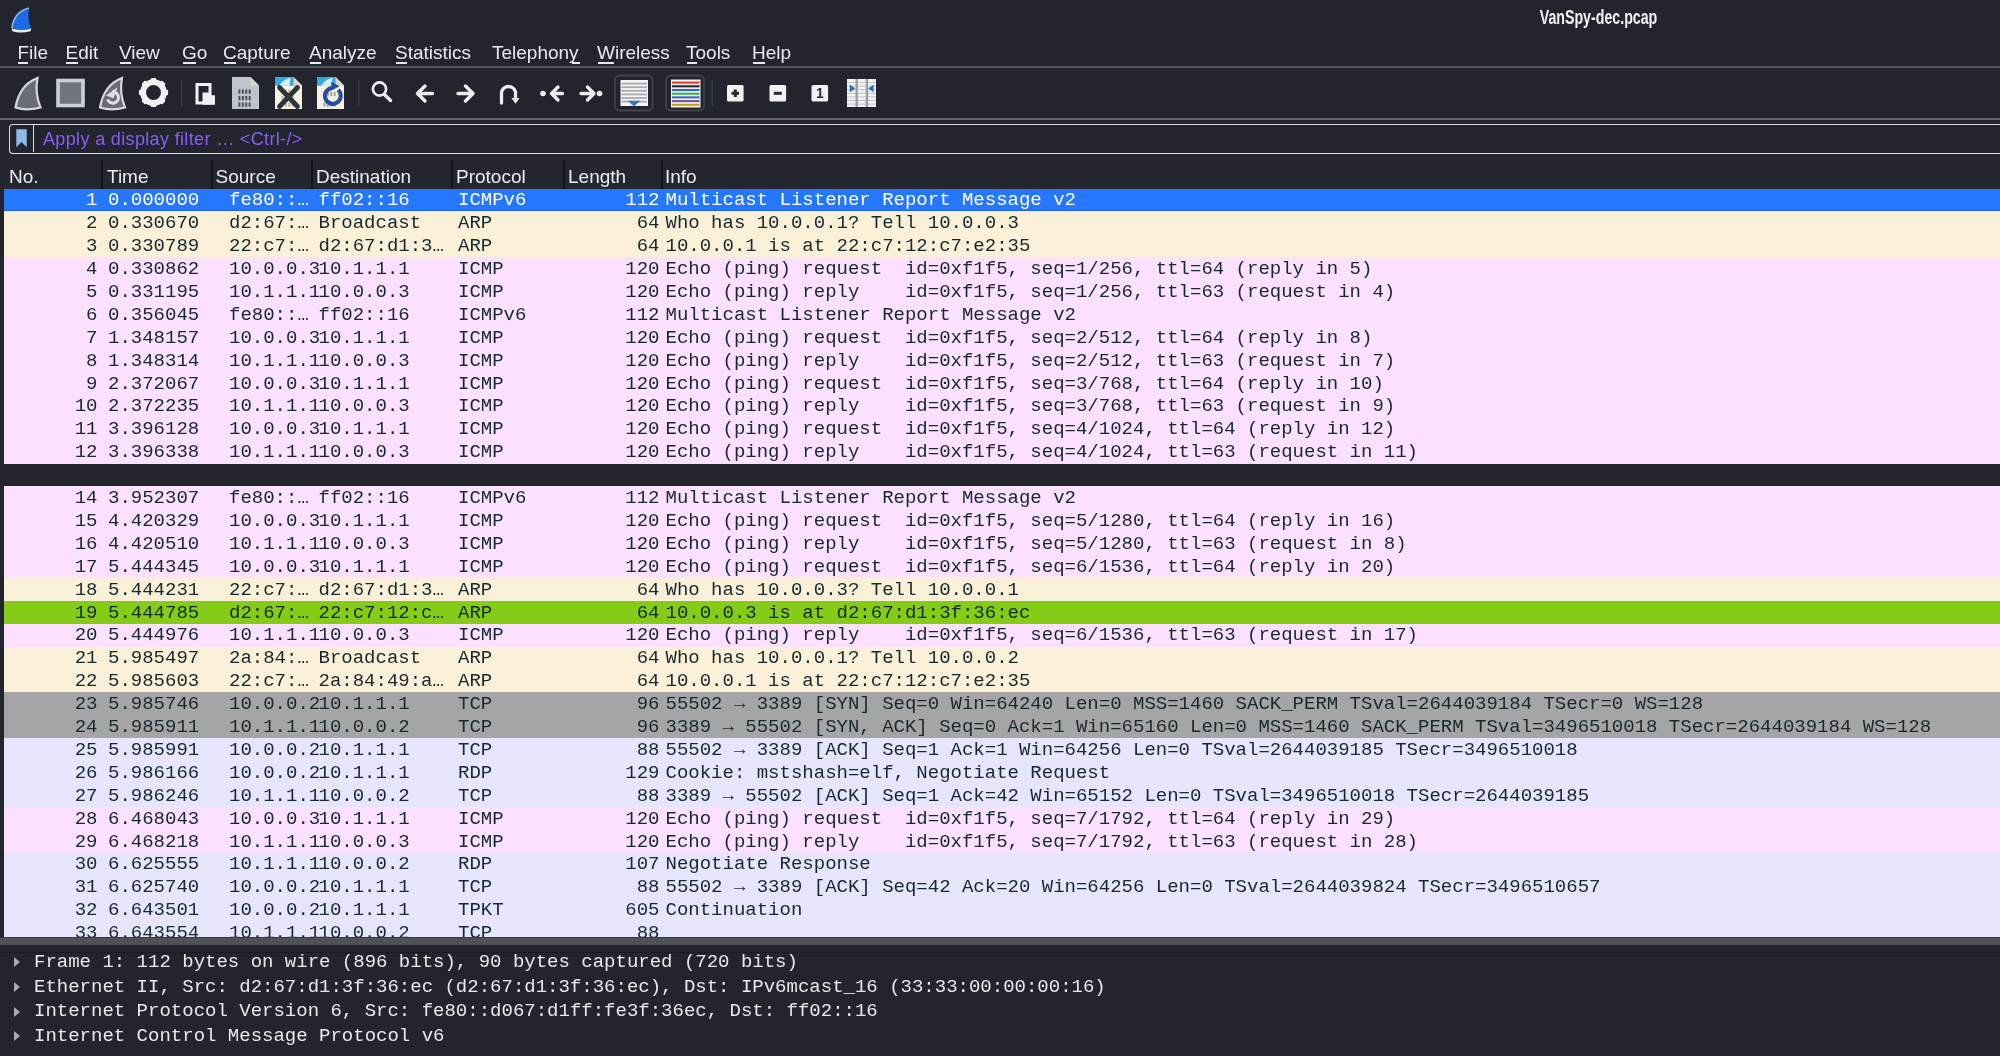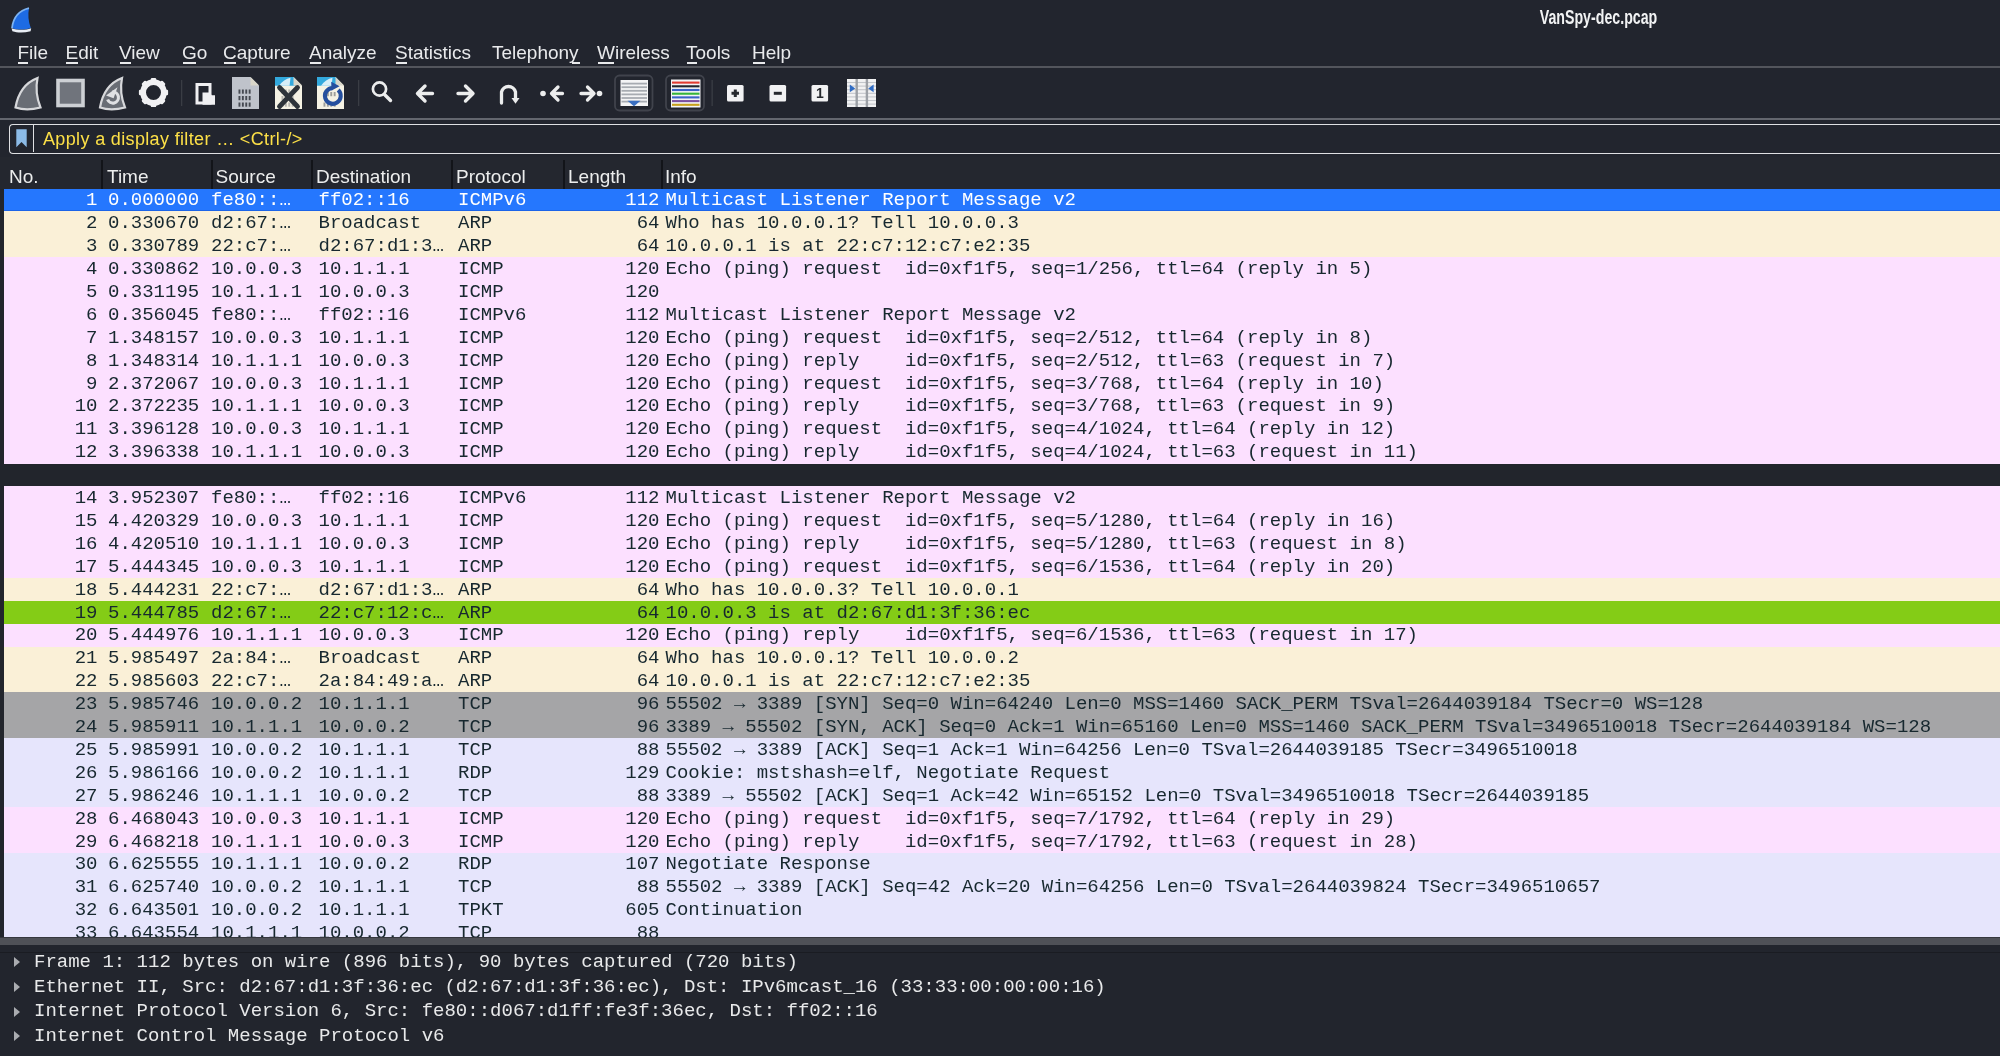--- a/index.html
+++ b/index.html
@@ -5,33 +5,33 @@
 html,body{width:2000px;height:1056px;overflow:hidden;background:#22252e}
 #app{position:absolute;left:0;top:0;width:2000px;height:1056px;background:#22252e;
   font-family:"Liberation Sans",sans-serif;}
 .abs{position:absolute}
 
 .mi{position:absolute;top:41.5px;height:22px;line-height:22px;font-size:19px;color:#e9eaec;white-space:pre}
 .ul{position:absolute;top:62.4px;height:1.9px;background:#e9eaec}
 
 #fbar{position:absolute;left:9px;top:123.5px;width:1991px;height:30px;border:1.3px solid #dfe0e3;border-right:none;border-radius:4px 0 0 4px}
 #fbar .vsep{position:absolute;left:23px;top:0;width:1.3px;height:27.4px;background:#dfe0e3}
-#fhint{position:absolute;left:43px;top:124.5px;height:28px;line-height:28px;font-size:18px;letter-spacing:.35px;color:#fde047;white-space:pre}
+#fhint{position:absolute;left:43px;top:124.5px;height:28px;line-height:28px;font-size:18px;letter-spacing:.35px;color:#8b5cf6;white-space:pre}
 
 #hdr{position:absolute;left:0;top:157px;width:2000px;height:31.5px;background:#24272f}
 #hdr span{position:absolute;top:3.5px;height:31.5px;line-height:31.5px;font-size:19px;color:#eceded;white-space:pre}
 #hdr i{position:absolute;top:3px;height:28.5px;width:2px;background:#121419}
 
 #list{position:absolute;left:0;top:188.5px;width:2000px;height:748px;overflow:hidden;background:#22252c}
 .r{position:absolute;left:4px;width:1996px;height:22.9px;font-family:"Liberation Mono",monospace;
    font-size:19px;line-height:22.9px;color:#17282f;white-space:pre}
 .r span{position:absolute;top:0.9px;height:22.9px}
 .c0{left:0;width:93.5px;text-align:right}
 .c1{left:104px}
-.c2{left:207px}
+.c2{left:225px}
 .c3{left:314.5px}
 .c4{left:454px}
 .c5{left:500px;width:155.5px;text-align:right}
 .c6{left:661.5px}
 
 #groove{position:absolute;left:0;top:936.5px;width:2000px;height:8px;background:#4f5157;border-top:1px solid #35373d}
 #det{position:absolute;left:0;top:944.5px;width:2000px;height:111.5px;background:#22252d}
 #dtx{position:absolute;left:34px;top:950.2px;font-family:"Liberation Mono",monospace;font-size:19px;
      line-height:24.6px;color:#e8e9ea;white-space:pre}
 .tri{position:absolute;left:14px;width:0;height:0;border-left:6.5px solid #aaacb0;
@@ -211,21 +211,21 @@
       <i style="left:311px"></i>
       <i style="left:451px"></i>
       <i style="left:563px"></i>
       <i style="left:661px"></i>
     </div>
 <div id="list">
       <div class="r" style="top:0.00px;background:#2577fe;color:#ffffff;border-bottom:1.5px solid #1b64e8;"><span class="c0">1</span><span class="c1">0.000000</span><span class="c2">fe80::…</span><span class="c3">ff02::16</span><span class="c4">ICMPv6</span><span class="c5">112</span><span class="c6">Multicast Listener Report Message v2</span></div>
       <div class="r" style="top:22.90px;background:#faf0d7;height:23.9px;"><span class="c0">2</span><span class="c1">0.330670</span><span class="c2">d2:67:…</span><span class="c3">Broadcast</span><span class="c4">ARP</span><span class="c5">64</span><span class="c6">Who has 10.0.0.1? Tell 10.0.0.3</span></div>
       <div class="r" style="top:45.80px;background:#faf0d7;height:23.9px;"><span class="c0">3</span><span class="c1">0.330789</span><span class="c2">22:c7:…</span><span class="c3">d2:67:d1:3…</span><span class="c4">ARP</span><span class="c5">64</span><span class="c6">10.0.0.1 is at 22:c7:12:c7:e2:35</span></div>
       <div class="r" style="top:68.70px;background:#fce0ff;height:23.9px;"><span class="c0">4</span><span class="c1">0.330862</span><span class="c2">10.0.0.3</span><span class="c3">10.1.1.1</span><span class="c4">ICMP</span><span class="c5">120</span><span class="c6">Echo (ping) request  id=0xf1f5, seq=1/256, ttl=64 (reply in 5)</span></div>
-      <div class="r" style="top:91.60px;background:#fce0ff;height:23.9px;"><span class="c0">5</span><span class="c1">0.331195</span><span class="c2">10.1.1.1</span><span class="c3">10.0.0.3</span><span class="c4">ICMP</span><span class="c5">120</span></div>
+      <div class="r" style="top:91.60px;background:#fce0ff;height:23.9px;"><span class="c0">5</span><span class="c1">0.331195</span><span class="c2">10.1.1.1</span><span class="c3">10.0.0.3</span><span class="c4">ICMP</span><span class="c5">120</span><span class="c6">Echo (ping) reply    id=0xf1f5, seq=1/256, ttl=63 (request in 4)</span></div>
       <div class="r" style="top:114.50px;background:#fce0ff;height:23.9px;"><span class="c0">6</span><span class="c1">0.356045</span><span class="c2">fe80::…</span><span class="c3">ff02::16</span><span class="c4">ICMPv6</span><span class="c5">112</span><span class="c6">Multicast Listener Report Message v2</span></div>
       <div class="r" style="top:137.40px;background:#fce0ff;height:23.9px;"><span class="c0">7</span><span class="c1">1.348157</span><span class="c2">10.0.0.3</span><span class="c3">10.1.1.1</span><span class="c4">ICMP</span><span class="c5">120</span><span class="c6">Echo (ping) request  id=0xf1f5, seq=2/512, ttl=64 (reply in 8)</span></div>
       <div class="r" style="top:160.30px;background:#fce0ff;height:23.9px;"><span class="c0">8</span><span class="c1">1.348314</span><span class="c2">10.1.1.1</span><span class="c3">10.0.0.3</span><span class="c4">ICMP</span><span class="c5">120</span><span class="c6">Echo (ping) reply    id=0xf1f5, seq=2/512, ttl=63 (request in 7)</span></div>
       <div class="r" style="top:183.20px;background:#fce0ff;height:23.9px;"><span class="c0">9</span><span class="c1">2.372067</span><span class="c2">10.0.0.3</span><span class="c3">10.1.1.1</span><span class="c4">ICMP</span><span class="c5">120</span><span class="c6">Echo (ping) request  id=0xf1f5, seq=3/768, ttl=64 (reply in 10)</span></div>
       <div class="r" style="top:206.10px;background:#fce0ff;height:23.9px;"><span class="c0">10</span><span class="c1">2.372235</span><span class="c2">10.1.1.1</span><span class="c3">10.0.0.3</span><span class="c4">ICMP</span><span class="c5">120</span><span class="c6">Echo (ping) reply    id=0xf1f5, seq=3/768, ttl=63 (request in 9)</span></div>
       <div class="r" style="top:229.00px;background:#fce0ff;height:23.9px;"><span class="c0">11</span><span class="c1">3.396128</span><span class="c2">10.0.0.3</span><span class="c3">10.1.1.1</span><span class="c4">ICMP</span><span class="c5">120</span><span class="c6">Echo (ping) request  id=0xf1f5, seq=4/1024, ttl=64 (reply in 12)</span></div>
       <div class="r" style="top:251.90px;background:#fce0ff;height:23.9px;"><span class="c0">12</span><span class="c1">3.396338</span><span class="c2">10.1.1.1</span><span class="c3">10.0.0.3</span><span class="c4">ICMP</span><span class="c5">120</span><span class="c6">Echo (ping) reply    id=0xf1f5, seq=4/1024, ttl=63 (request in 11)</span></div>
       <div class="r" style="top:274.80px;background:#fce0ff;height:23.9px;margin-top:29px;"><span class="c0">13</span><span class="c1">3.788257</span><span class="c2">fe80::…</span><span class="c3">ff02::16</span><span class="c4">ICMPv6</span><span class="c5">112</span><span class="c6">Multicast Listener Report Message v2</span></div>
       <div class="r" style="top:297.70px;background:#fce0ff;height:23.9px;"><span class="c0">14</span><span class="c1">3.952307</span><span class="c2">fe80::…</span><span class="c3">ff02::16</span><span class="c4">ICMPv6</span><span class="c5">112</span><span class="c6">Multicast Listener Report Message v2</span></div>
       <div class="r" style="top:320.60px;background:#fce0ff;height:23.9px;"><span class="c0">15</span><span class="c1">4.420329</span><span class="c2">10.0.0.3</span><span class="c3">10.1.1.1</span><span class="c4">ICMP</span><span class="c5">120</span><span class="c6">Echo (ping) request  id=0xf1f5, seq=5/1280, ttl=64 (reply in 16)</span></div>

